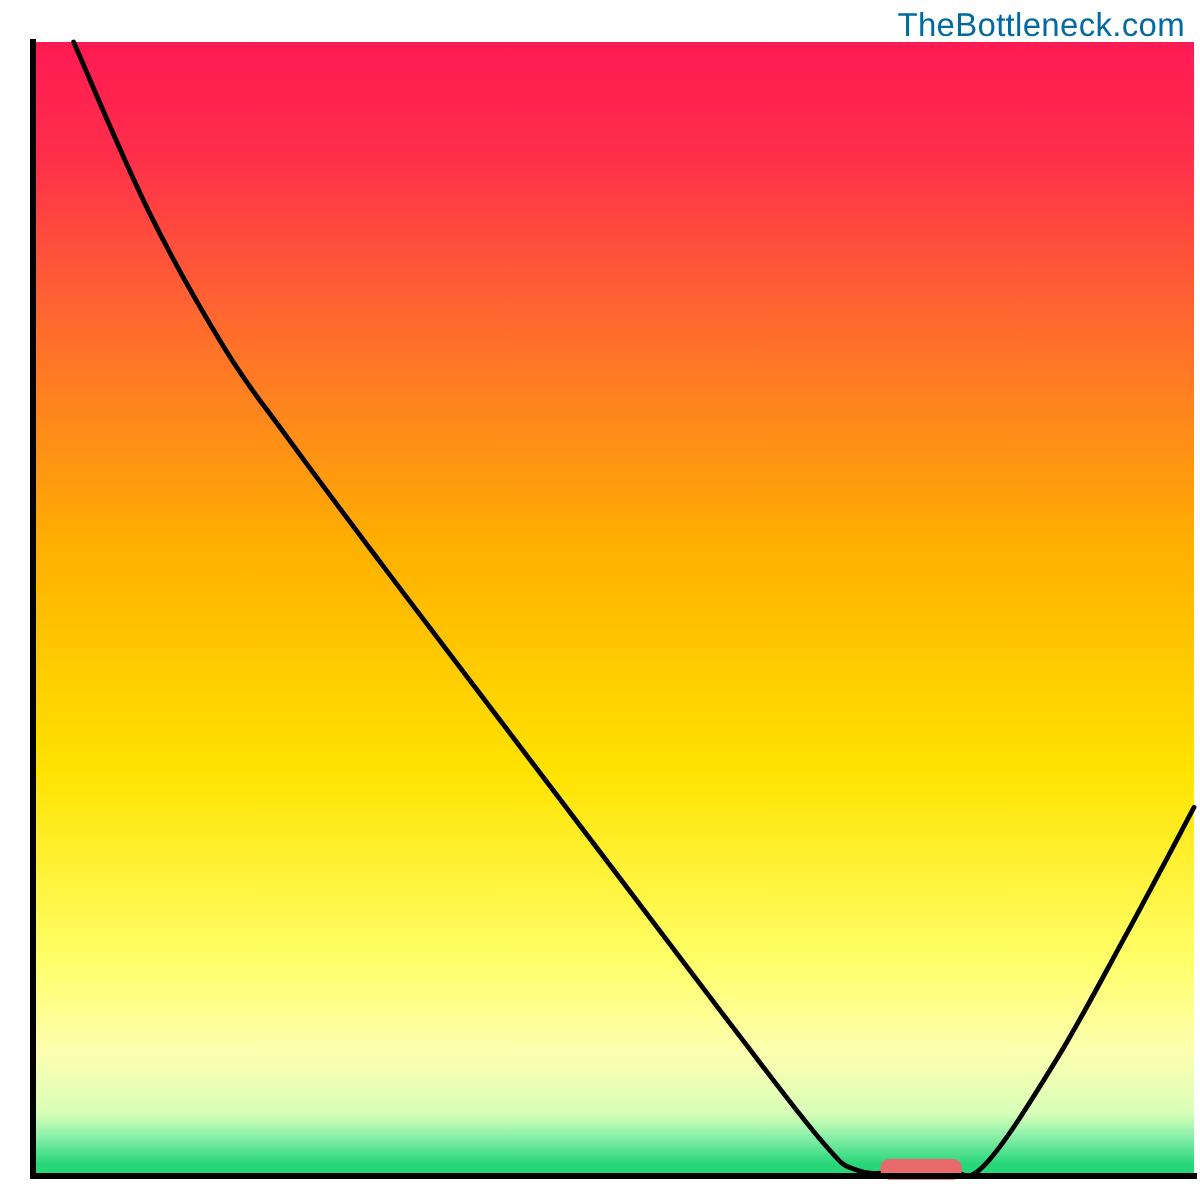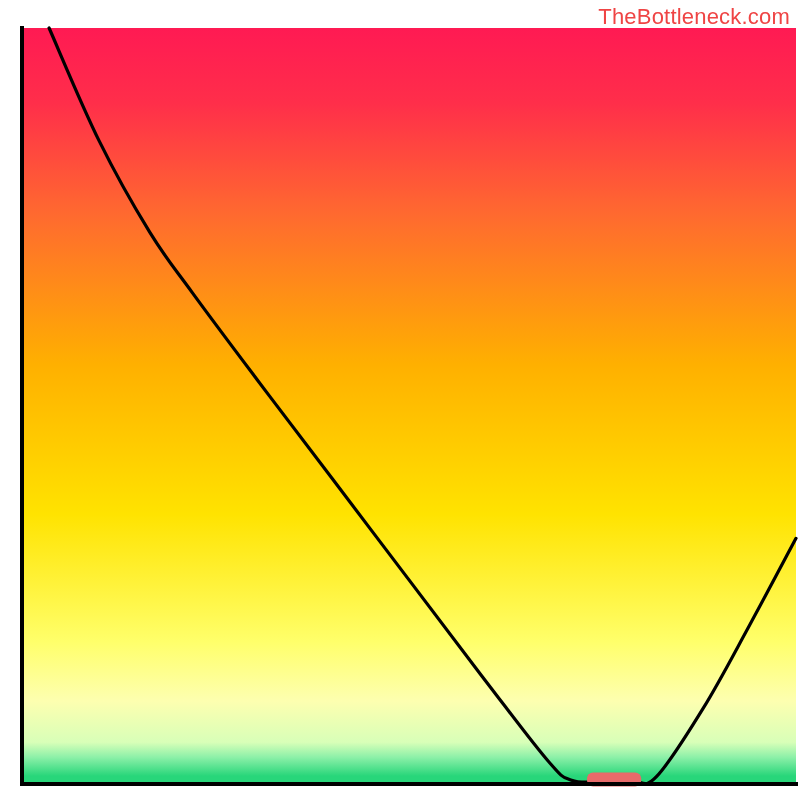--- a/index.html
+++ b/index.html
@@ -14,21 +14,21 @@
     position: relative;
     width: 800px;
     height: 800px;
   }
   .watermark {
     position: absolute;
     top: 4px;
     right: 10px;
     font-size: 22px;
     font-weight: 500;
-    color: #ef4444;
+    color: #0369a1;
     letter-spacing: 0.2px;
   }
   svg {
     display: block;
   }
 </style>
 </head>
 <body>
 
 <div class="chart-container">

